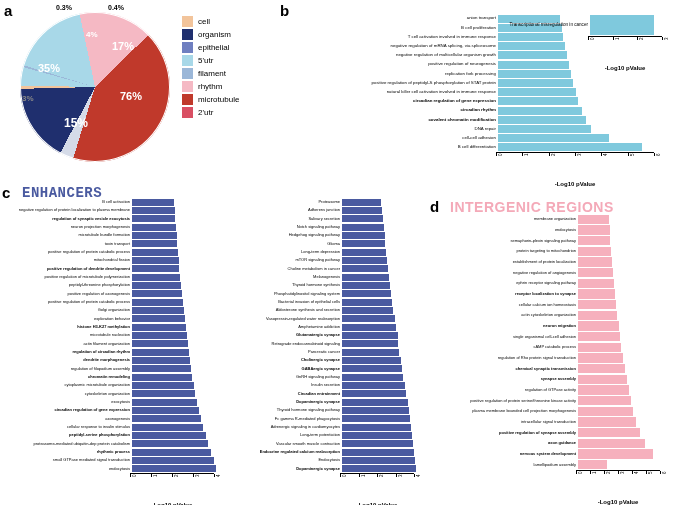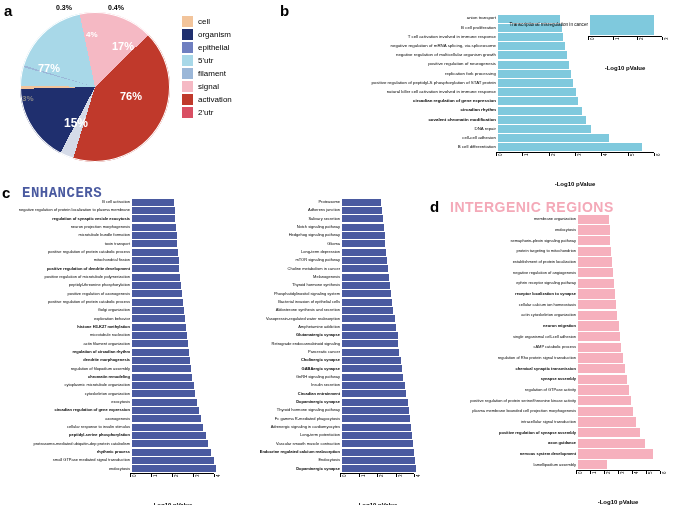--- a/index.html
+++ b/index.html
@@ -38,21 +38,21 @@
         #a8d8e8 16.9deg 78.1deg,
         #f5b9c4 78.1deg 135.7deg,
         #c0392b 135.7deg 287.0deg,
         #d5dbe8 287.0deg 297.8deg,
         #1f2f6e 297.8deg 358.6deg,
         #f2c49b 358.6deg 360deg);
       box-shadow:0 0 0 1px #ffffff inset;"></div>
 
     <div class="pieslice" style="left:36px;top:-8px;color:#000;font-size:7px;">0.3%</div>
     <div class="pieslice" style="left:66px;top:18px;font-size:8px;">4%</div>
-    <div class="pieslice" style="left:18px;top:50px;font-size:11px;">77%</div>
+    <div class="pieslice" style="left:18px;top:50px;font-size:11px;">35%</div>
     <div class="pieslice" style="left:2px;top:82px;font-size:8px;color:#888;">3%</div>
     <div class="pieslice" style="left:88px;top:-8px;color:#000;font-size:7px;">0.4%</div>
     <div class="pieslice" style="left:92px;top:28px;font-size:11px;">17%</div>
     <div class="pieslice" style="left:100px;top:78px;font-size:11px;">76%</div>
     <div class="pieslice" style="left:44px;top:104px;font-size:12px;">15%</div>
   </div>
 
   <div style="position:absolute;left:182px;top:16px;">
     <div class="legend-item">
         <span class="legend-sw" style="background:#f2c49b"></span>
@@ -69,25 +69,25 @@
     <div class="legend-item">
         <span class="legend-sw" style="background:#a8d8e8"></span>
         <span class="legend-tx">5'utr</span>
       </div>
     <div class="legend-item">
         <span class="legend-sw" style="background:#9bb7d8"></span>
         <span class="legend-tx">filament</span>
       </div>
     <div class="legend-item">
         <span class="legend-sw" style="background:#f5b9c4"></span>
-        <span class="legend-tx">signal</span>
+        <span class="legend-tx">rhythm</span>
       </div>
     <div class="legend-item">
         <span class="legend-sw" style="background:#c0392b"></span>
-        <span class="legend-tx">activation</span>
+        <span class="legend-tx">microtubule</span>
       </div>
     <div class="legend-item">
         <span class="legend-sw" style="background:#d94f63"></span>
         <span class="legend-tx">2'utr</span>
       </div>
   </div>
 </div>
 
 <div class="panel" style="left:278px;top:0;width:398px;height:182px;">
   <div class="plabel" style="position:absolute;left:2px;top:2px;">b</div>

